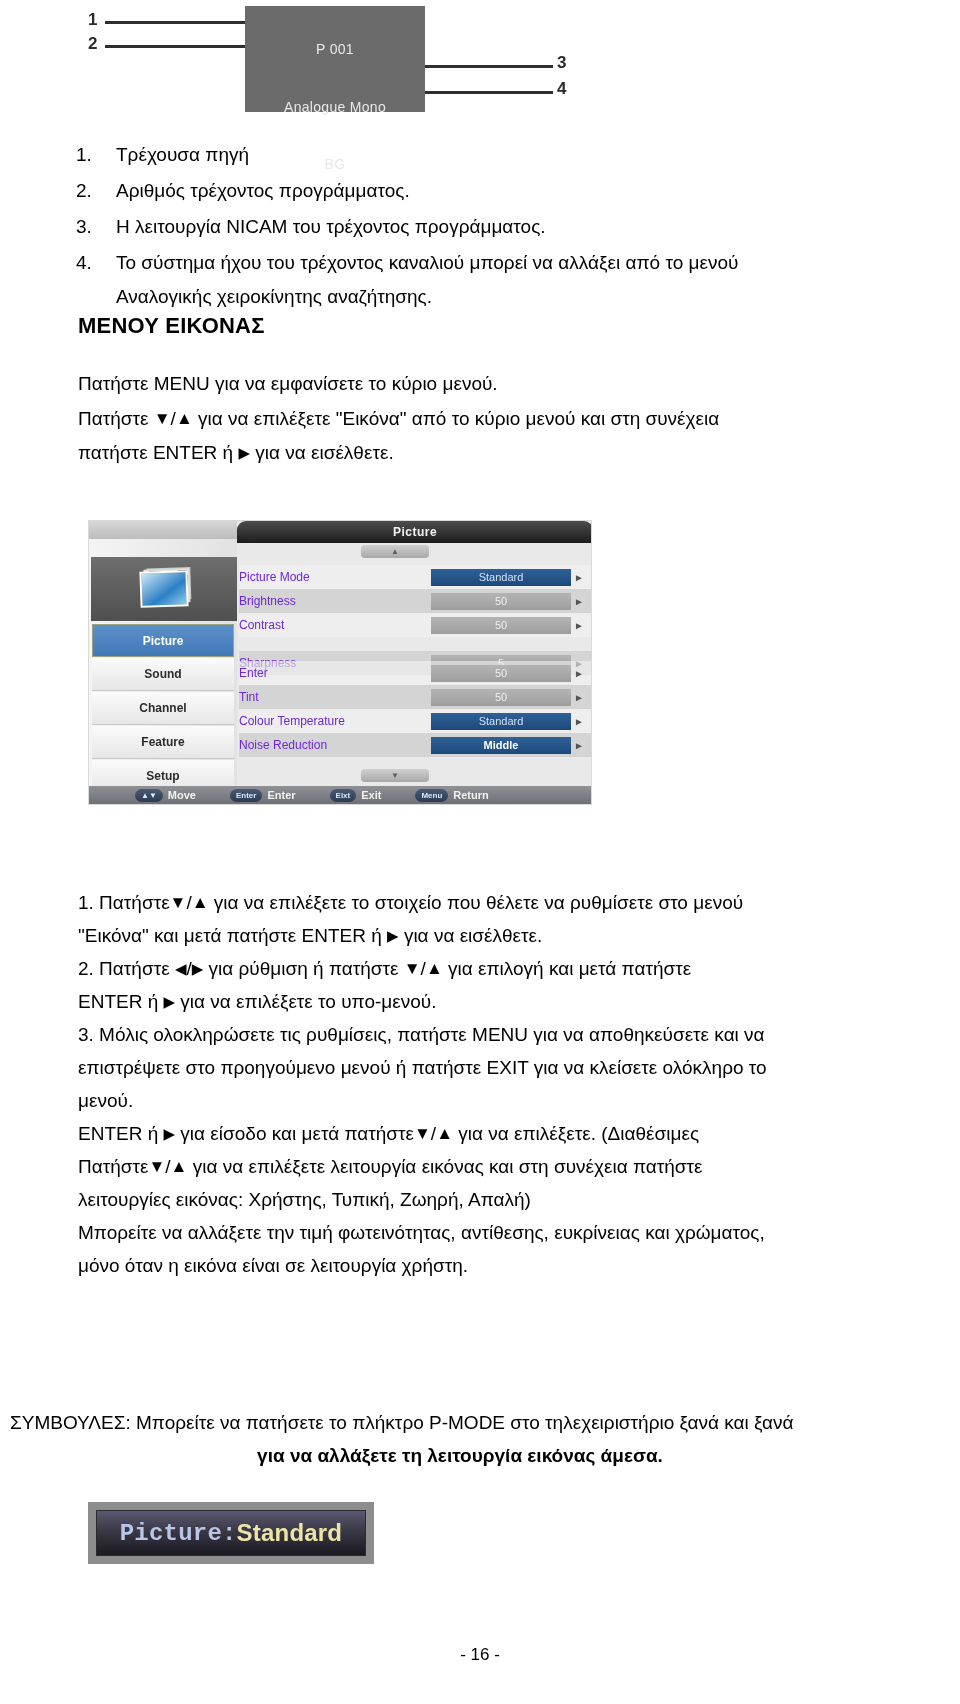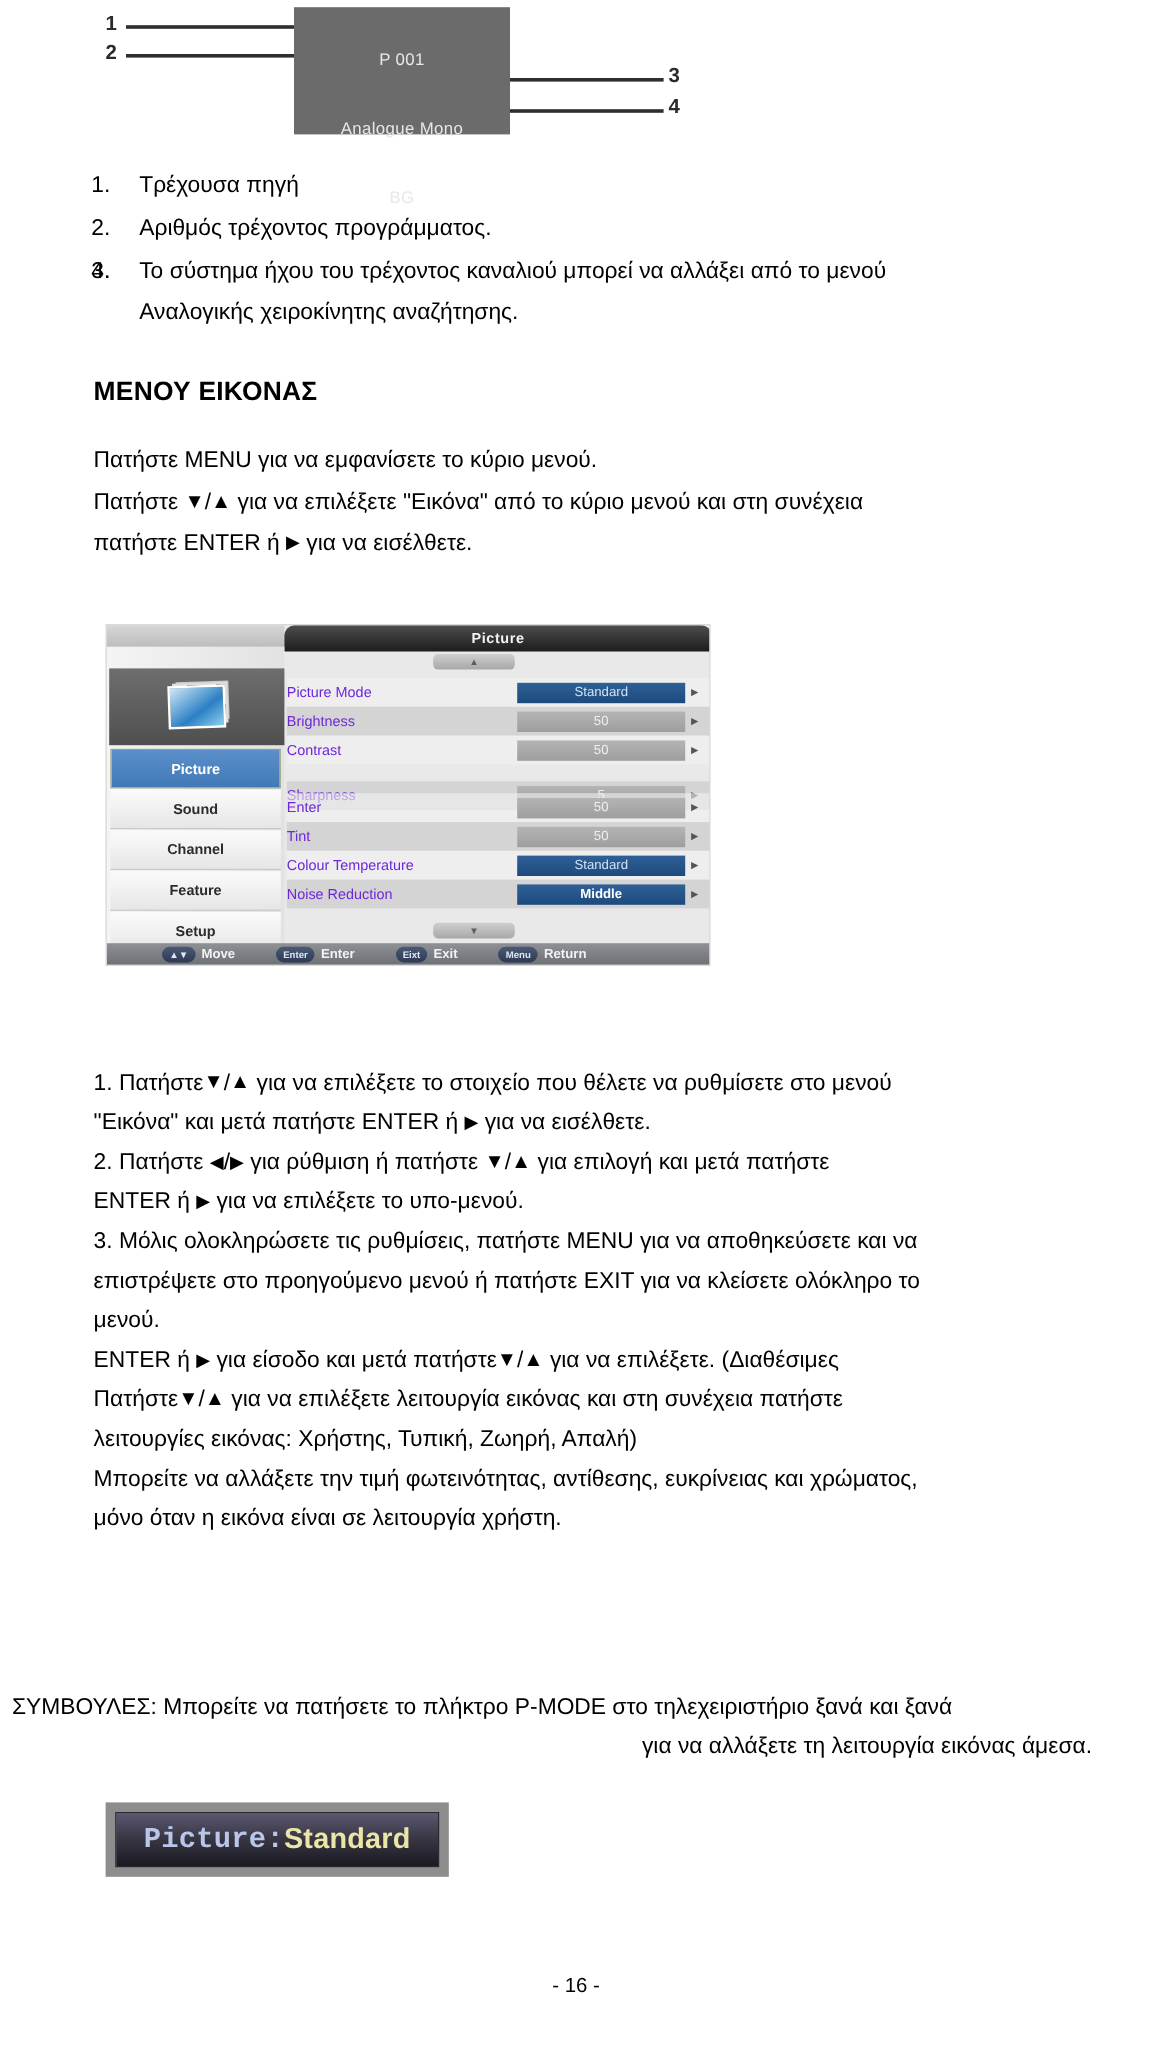--- a/index.html
+++ b/index.html
@@ -268,21 +268,21 @@
   .tips {
     position: absolute;
     left: 10px; top: 1406px;
     width: 900px;
     font-size: 19px;
     line-height: 33px;
     text-align: justify;
     font-family: "Liberation Sans", sans-serif;
   }
   .tips p { margin: 0; }
-  .tips p.last { text-align: right; }
+  .tips p.last { text-align: center; font-weight: bold; }
 
   
   .banner {
     position: absolute;
     left: 88px; top: 1502px;
     width: 286px; height: 62px;
     background: #8d8d8d;
     padding: 8px;
   }
   .banner-inner {
@@ -339,20 +339,21 @@
   <li>
     <span class="marker">1.</span>
     <span>Τρέχουσα πηγή</span>
   </li>
   <li>
     <span class="marker">2.</span>
     <span>Αριθμός τρέχοντος προγράμματος.</span>
   </li>
   <li>
     <span class="marker">3.</span>
+    <span>Η λειτουργία NICAM του τρέχοντος προγράμματος.</span>
   </li>
   <li class="just">
     <span class="marker">4.</span>
     <p>Το σύστημα ήχου του τρέχοντος καναλιού μπορεί να αλλάξει από το μενού</p>
     <p class="last">Αναλογικής χειροκίνητης αναζήτησης.</p>
   </li>
 </ul>
 
 <h2 class="section-head">ΜΕΝΟΥ ΕΙΚΟΝΑΣ</h2>
 

